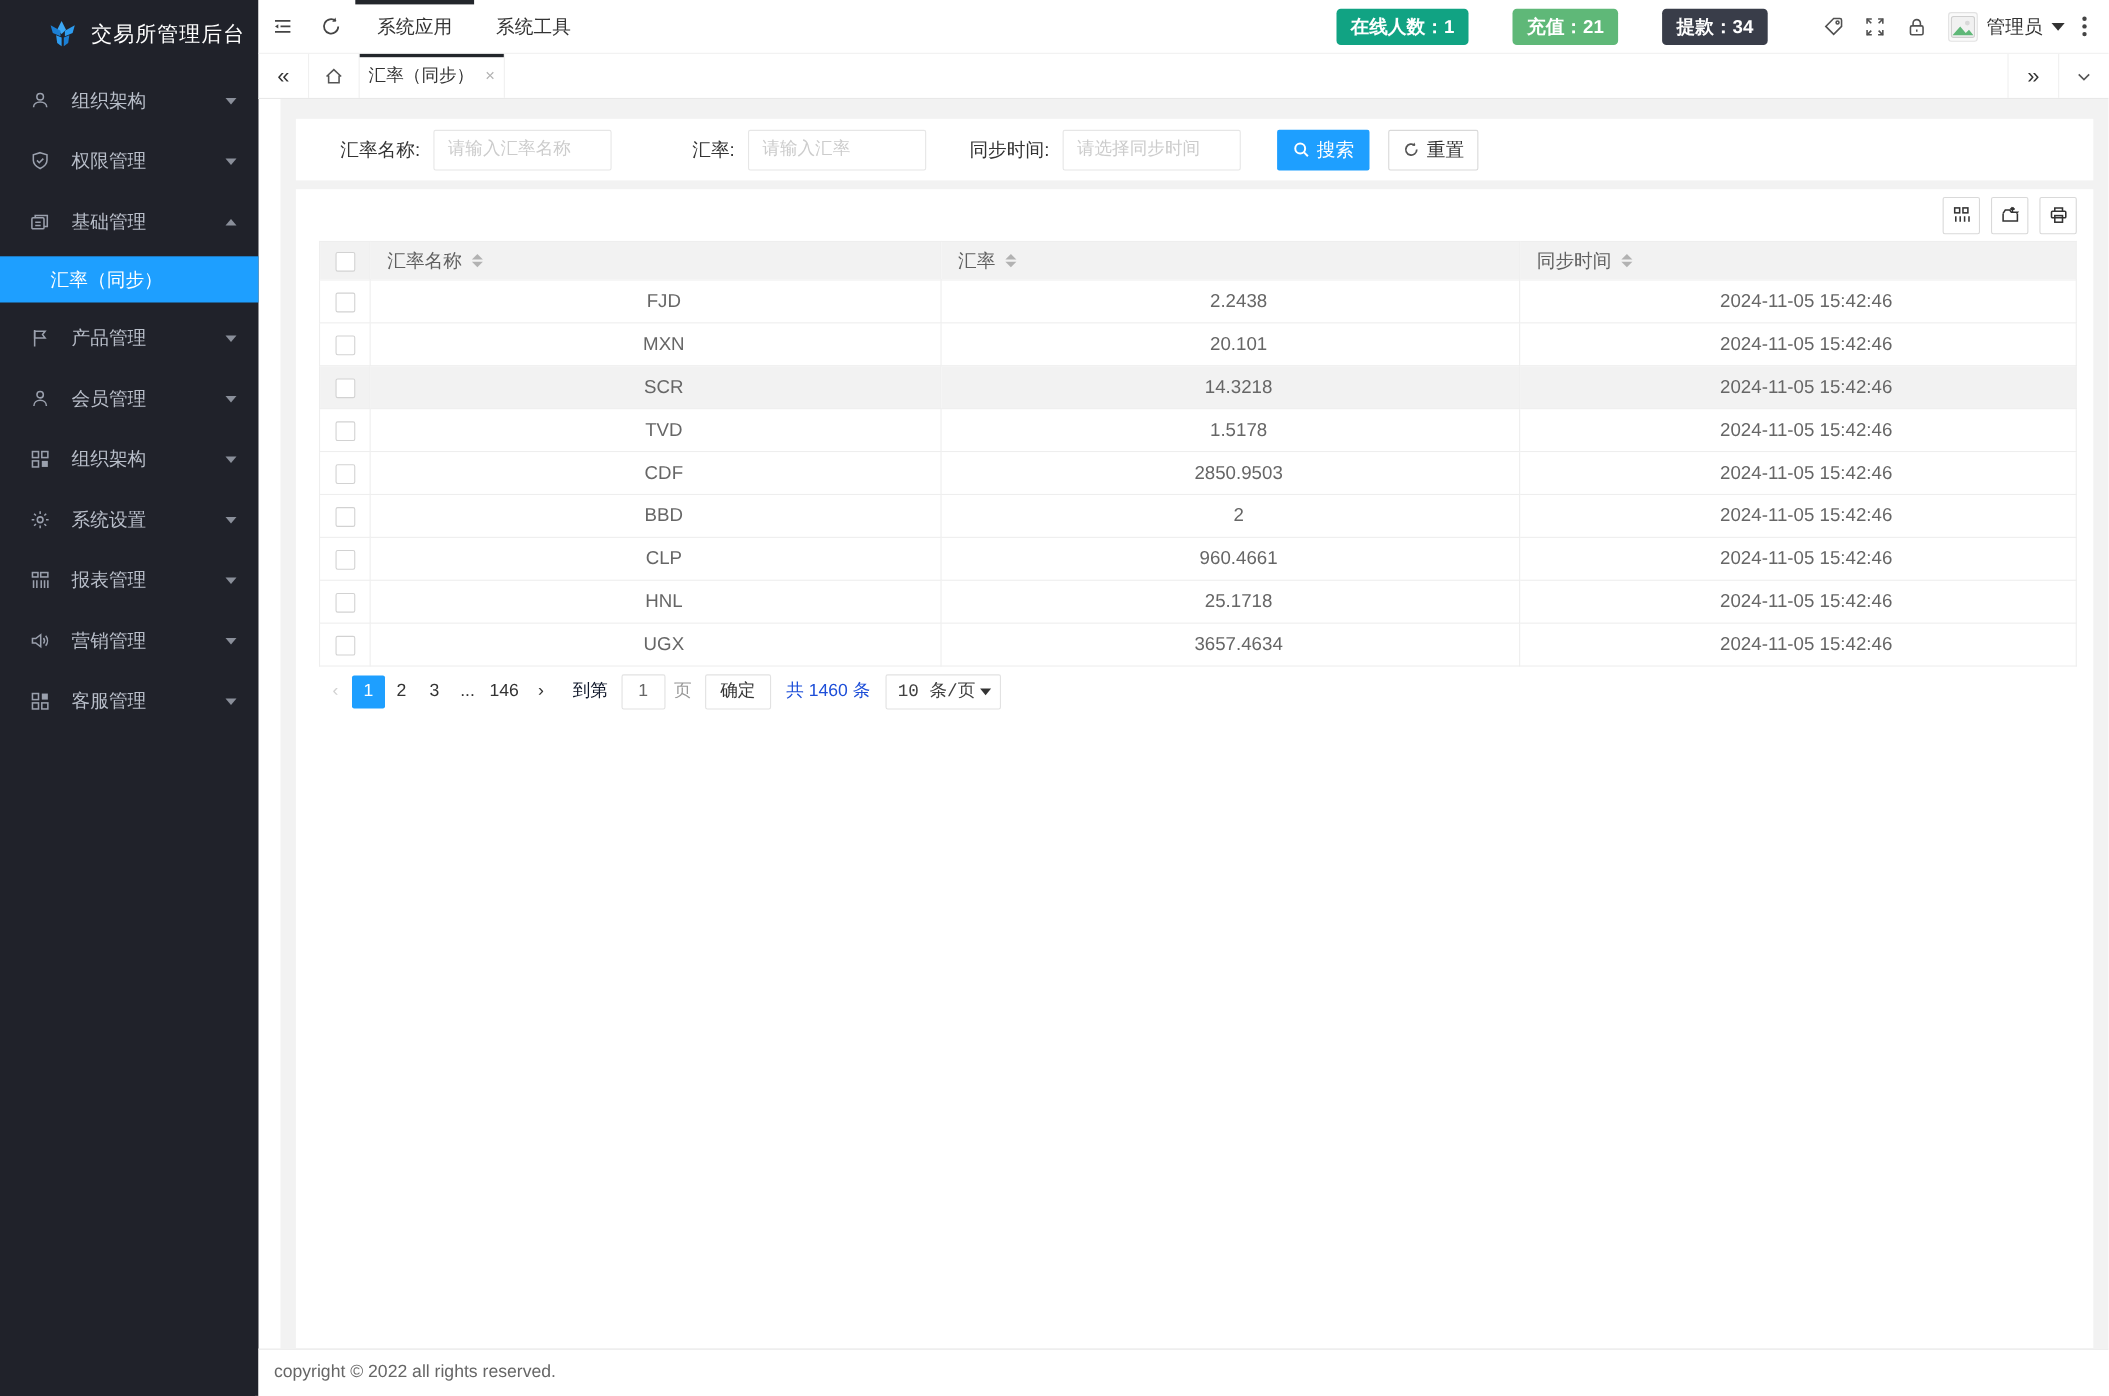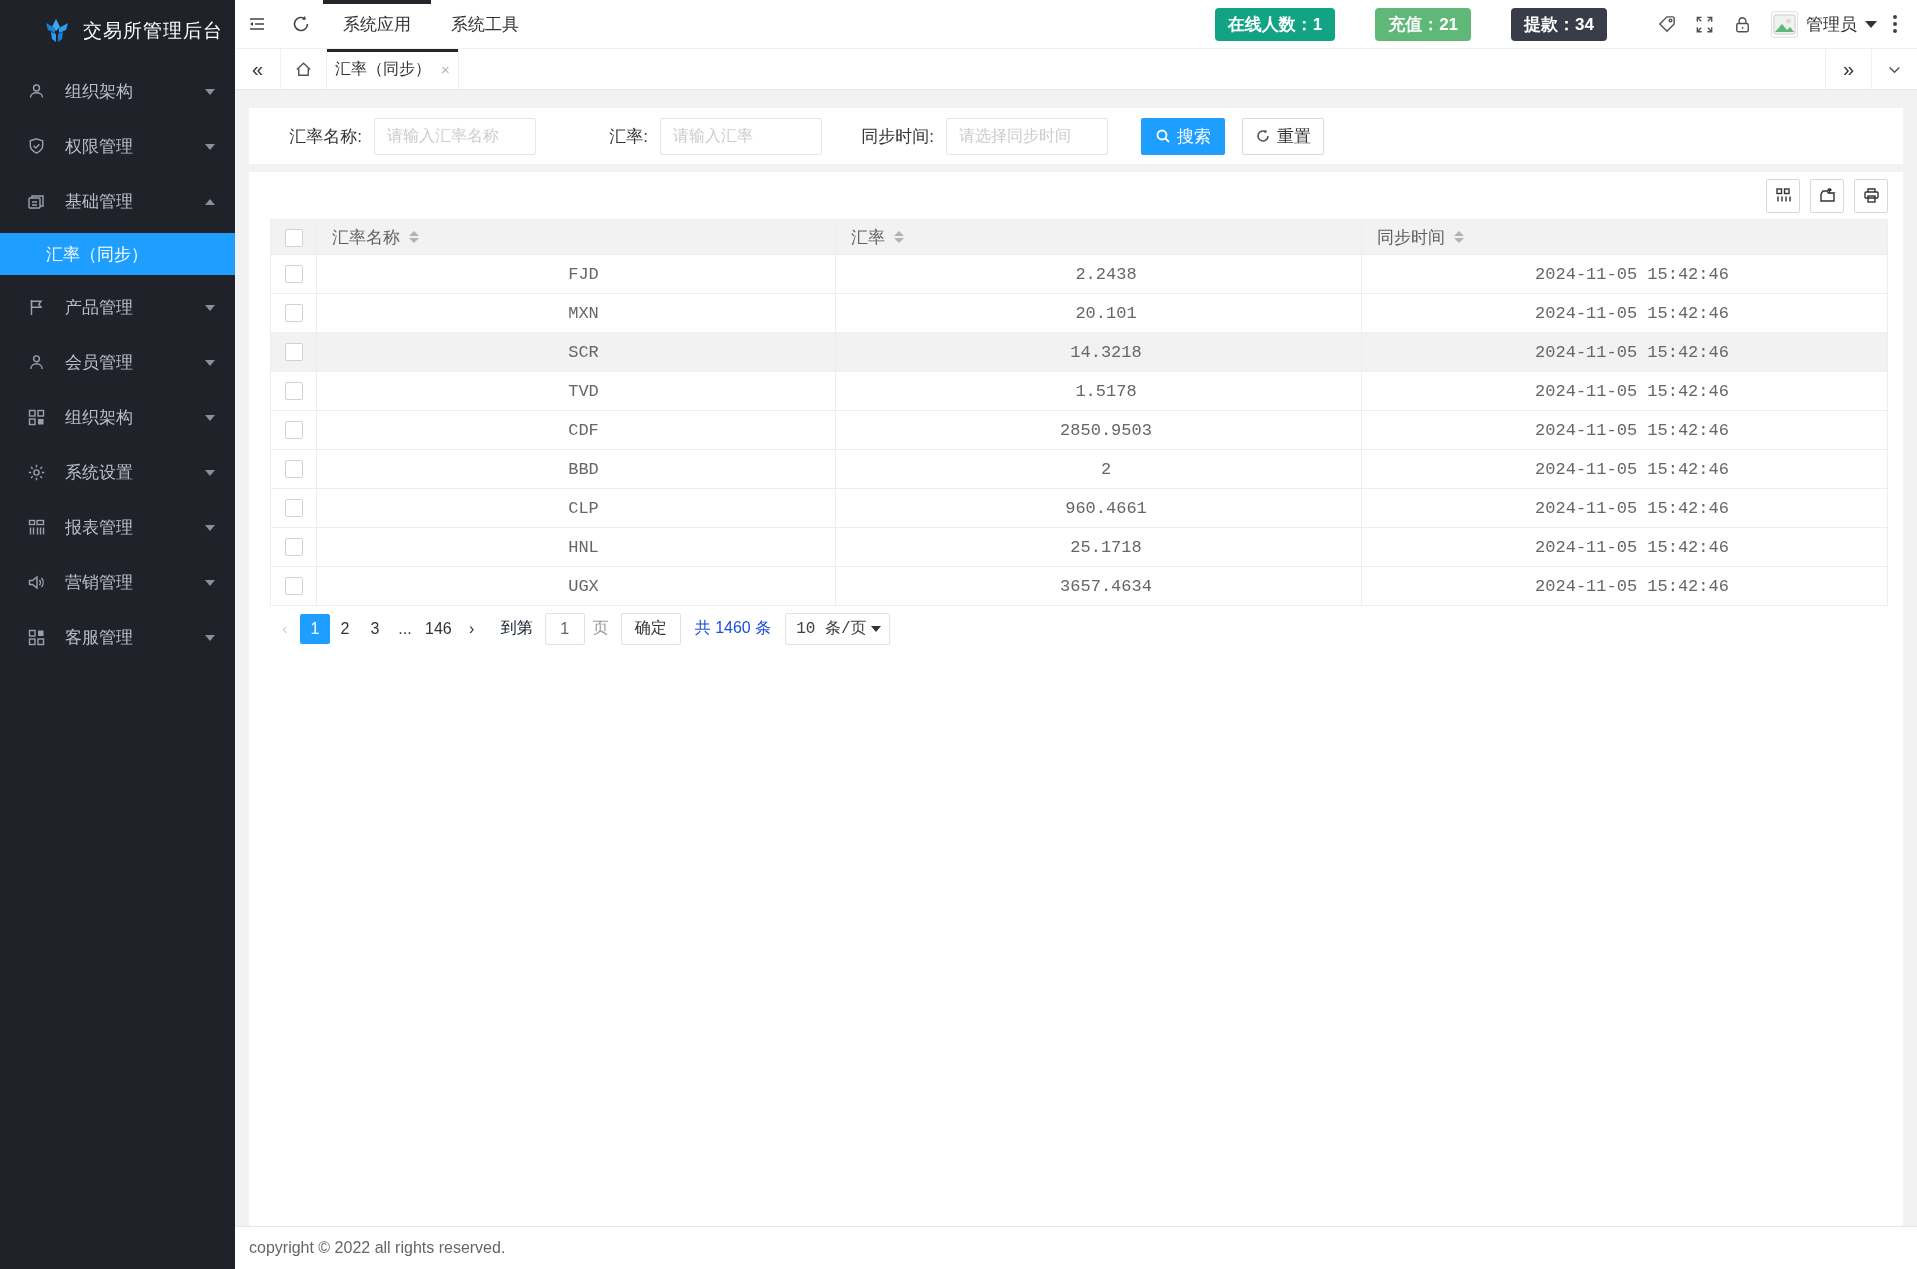--- a/index.html
+++ b/index.html
@@ -46,41 +46,41 @@
   .tabstrip { height:41px; background:#fff; border-bottom:1px solid #e8e8e8; display:flex; align-items:stretch; flex:none; }
   .ts-btn { width:46px; display:flex; align-items:center; justify-content:center; border-right:1px solid #f0f0f0; cursor:pointer; color:#333; font-size:20px; }
   .ts-btn svg { width:19px; height:19px; stroke:#555; fill:none; stroke-width:1.5; }
   .page-tab { width:132px; display:flex; align-items:center; justify-content:center; gap:10px; border-right:1px solid #f0f0f0; position:relative; font-size:16px; color:#333; cursor:pointer; }
   .page-tab::before { content:""; position:absolute; top:0; left:0; right:0; height:3px; background:#23262B; }
   .tab-close { color:#b2b2b2; font-size:15px; line-height:1; cursor:pointer; }
   .ts-right { margin-left:auto; display:flex; }
   .ts-right .ts-btn { border-right:none; border-left:1px solid #f0f0f0; }
 
   
-  .content { flex:1; background:#f2f2f2; padding:18px 14px 0; display:flex; flex-direction:column; overflow:hidden; min-height:0; }
+  .content { flex:1; background:#f2f2f2; padding:18px 14px 0; display:flex; flex-direction:column; overflow:hidden; min-height:0;margin-left:20px; }
   .card { background:#fff; }
   .card-search { height:56px; flex:none; display:flex; align-items:center; padding-left:25px; }
   .sfield { display:flex; align-items:center; margin-right:24px; }
   .sfield label { width:88px; text-align:right; margin-right:12px; font-size:17px; color:#333; white-space:nowrap; }
   .sfield input { width:162px; height:37px; border:1px solid #e6e6e6; border-radius:2px; padding:0 12px; font-size:16px; color:#333; outline:none; font-family:inherit; }
   .sfield input::placeholder { color:#ccc; }
   .btn-search { margin-left:33px; height:37px; padding:0 14px; background:#1E9FFF; color:#fff; border:none; border-radius:2px; font-size:17px; display:flex; align-items:center; gap:6px; cursor:pointer; font-family:inherit; }
   .btn-search svg { width:16px; height:16px; stroke:#fff; fill:none; stroke-width:1.8; }
   .btn-reset { margin-left:17px; height:37px; padding:0 12px; background:#fff; color:#333; border:1px solid #d9d9d9; border-radius:2px; font-size:17px; display:flex; align-items:center; gap:6px; cursor:pointer; font-family:inherit; }
   .btn-reset svg { width:16px; height:16px; stroke:#555; fill:none; stroke-width:1.6; }
 
   .card-table { flex:1; margin-top:8px; padding:0 15px 0 21px; display:flex; flex-direction:column; min-height:0; }
   .tbl-toolbar { height:47px; flex:none; display:flex; align-items:center; justify-content:flex-end; gap:10px; }
   .tool-btn { width:34px; height:34px; border:1px solid #d9d9d9; border-radius:2px; background:#fff; display:flex; align-items:center; justify-content:center; cursor:pointer; }
   .tool-btn svg { width:17px; height:17px; stroke:#333; fill:none; stroke-width:1.4; }
 
   table.grid { width:100%; border-collapse:collapse; table-layout:fixed; font-size:17px; color:#666; flex:none; }
   .grid th, .grid td { border:1px solid #eee; padding:0 0 0 15px; text-align:center; font-weight:normal; overflow:hidden; white-space:nowrap; }
   .grid th { background:#f2f2f2; height:35px; color:#5f5f5f; }
-  .grid td { height:39px; background:#fff;font-family:Liberation Mono, monospace; }
+  .grid td { height:39px; background:#fff; }
   .grid tr.hl td { background:#f2f2f2; }
   .col-cb { width:46px; text-align:center !important; padding:0 !important; }
   .cbx { width:18px; height:18px; border:1px solid #d2d2d2; border-radius:2px; background:#fff; display:inline-block; vertical-align:middle; cursor:pointer; }
   .th-flex { display:flex; align-items:center; }
   .sort { display:inline-flex; flex-direction:column; gap:2px; margin-left:9px; cursor:pointer; }
   .sort i { width:0; height:0; border-left:5px solid transparent; border-right:5px solid transparent; }
   .sort .s-up { border-bottom:5px solid #b2b2b2; }
   .sort .s-dn { border-top:5px solid #b2b2b2; }
 
   

